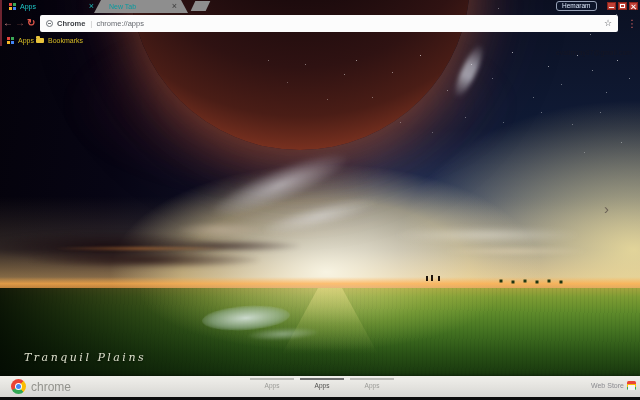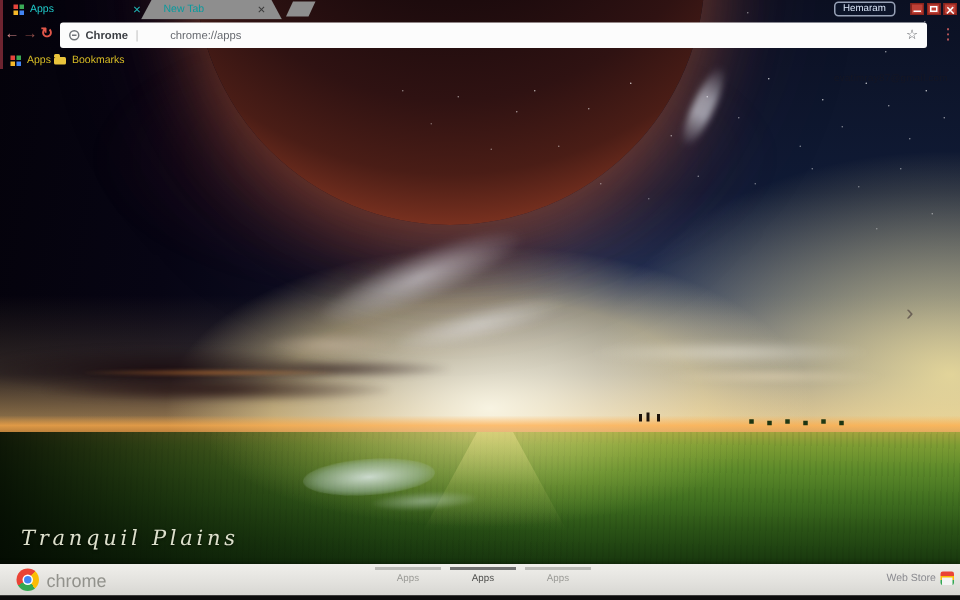--- a/index.html
+++ b/index.html
@@ -70,22 +70,22 @@
   .pond { left: 202px; top: 306px; width: 88px; height: 24px; border-radius: 50%; transform: rotate(-4deg);
     background: radial-gradient(ellipse, rgba(215,228,222,.9), rgba(170,195,180,.5) 55%, rgba(120,160,130,0) 80%); filter: blur(.5px); }
   .pond2 { left: 248px; top: 328px; width: 70px; height: 12px; border-radius: 50%; transform: rotate(-3deg);
     background: radial-gradient(ellipse, rgba(190,210,195,.55), transparent 75%); filter: blur(1px); }
   .figure { width: 2px; background: #1c130b; }
   .shrubs { left: 0; top: 0; width: 2px; height: 2px; background: transparent;
     box-shadow: 500px 280px 0 .5px #1d3512, 512px 281px 0 .5px #1d3512, 524px 280px 0 .5px #203914,
       536px 281px 0 .5px #1d3512, 548px 280px 0 .5px #203914, 560px 281px 0 .5px #1d3512; }
   .left-frame-edge { left: 0; top: 0; width: 2px; height: 46px; background: #6e2430; }
 
-  .wallpaper-title { left: 14px; top: 351px; font-family: "DejaVu Serif", serif; font-style: italic;
-    font-size: 14px; letter-spacing: 2.5px; color: #dde0cc; text-shadow: 0 1px 2px rgba(0,0,0,.6); }
+  .wallpaper-title { left: 24px; top: 351px; font-family: "DejaVu Serif", serif; font-style: italic;
+    font-size: 11px; letter-spacing: 2.5px; color: #dde0cc; text-shadow: 0 1px 2px rgba(0,0,0,.6); }
   .watermark { left: 556px; top: 49px; font-size: 6.5px; color: rgba(22,22,34,.9); letter-spacing: .2px; }
   .page-chevron { left: 604px; top: 200px; font-size: 15px; color: #6b6156; cursor: pointer; }
 
   
   .tab1 { left: 4px; top: 0; width: 90px; height: 13px; display: flex; align-items: center; }
   .apps-grid { width: 7px; height: 7px; display: grid; grid-template-columns: 1fr 1fr; gap: 1px; }
   .apps-grid i { display: block; }
   .apps-grid i:nth-child(1){ background:#e5443c; } .apps-grid i:nth-child(2){ background:#3aa856; }
   .apps-grid i:nth-child(3){ background:#f5b828; } .apps-grid i:nth-child(4){ background:#4285f4; }
   .tab1 .tab-label { color: #1fc9c9; font-size: 7px; margin-left: 4px; }
@@ -111,21 +111,21 @@
   
   .nav-icon { top: 16px; font-size: 10px; line-height: 14px; cursor: pointer; }
   .nav-back { left: 3px; color: #d98c8c; } .nav-fwd { left: 15px; color: #95504b; }
   .nav-reload { left: 27px; color: #e2574a; font-weight: bold; }
   .omnibox { left: 40px; top: 15px; width: 578px; height: 17px; background: #fcfcfc; border-radius: 2px;
     display: flex; align-items: center; }
   .site-icon { width: 7px; height: 7px; border: 1px solid #70757a; border-radius: 50%; margin-left: 6px; position: relative; }
   .site-icon::after { content:""; position: absolute; left: 1px; top: 2px; width: 3px; height: 1px; background: #70757a; }
   .site-label { font-size: 7.5px; font-weight: bold; color: #3b3e43; margin-left: 4px; }
   .omni-divider { font-size: 8px; color: #c4c4c4; margin-left: 5px; }
-  .omni-url { font-size: 7.5px; color: #66696f; margin-left: 21px; }
+  .omni-url { font-size: 7.5px; color: #66696f; margin-left: 4px; }
   .omni-star { position: absolute; right: 6px; top: 0; font-size: 9px; line-height: 17px; color: #52555a; cursor: pointer; }
   .kebab { left: 627px; top: 15px; font-size: 10px; line-height: 17px; color: #e06565; cursor: pointer; }
 
   
   .bm-item { top: 34px; height: 12px; display: flex; align-items: center; cursor: pointer; }
   .bm-apps { left: 7px; } .bm-bookmarks { left: 36px; }
   .bm-label { color: #d8bd25; font-size: 7px; margin-left: 4px; }
   .folder-icon { position: relative; width: 8px; height: 5.5px; background: #e9c33c; border-radius: 1px; margin-top: 1px; }
   .folder-icon::before { content:""; position: absolute; left: 0; top: -1.5px; width: 3.5px; height: 2px;
     background: #e9c33c; border-radius: 1px 1px 0 0; }

